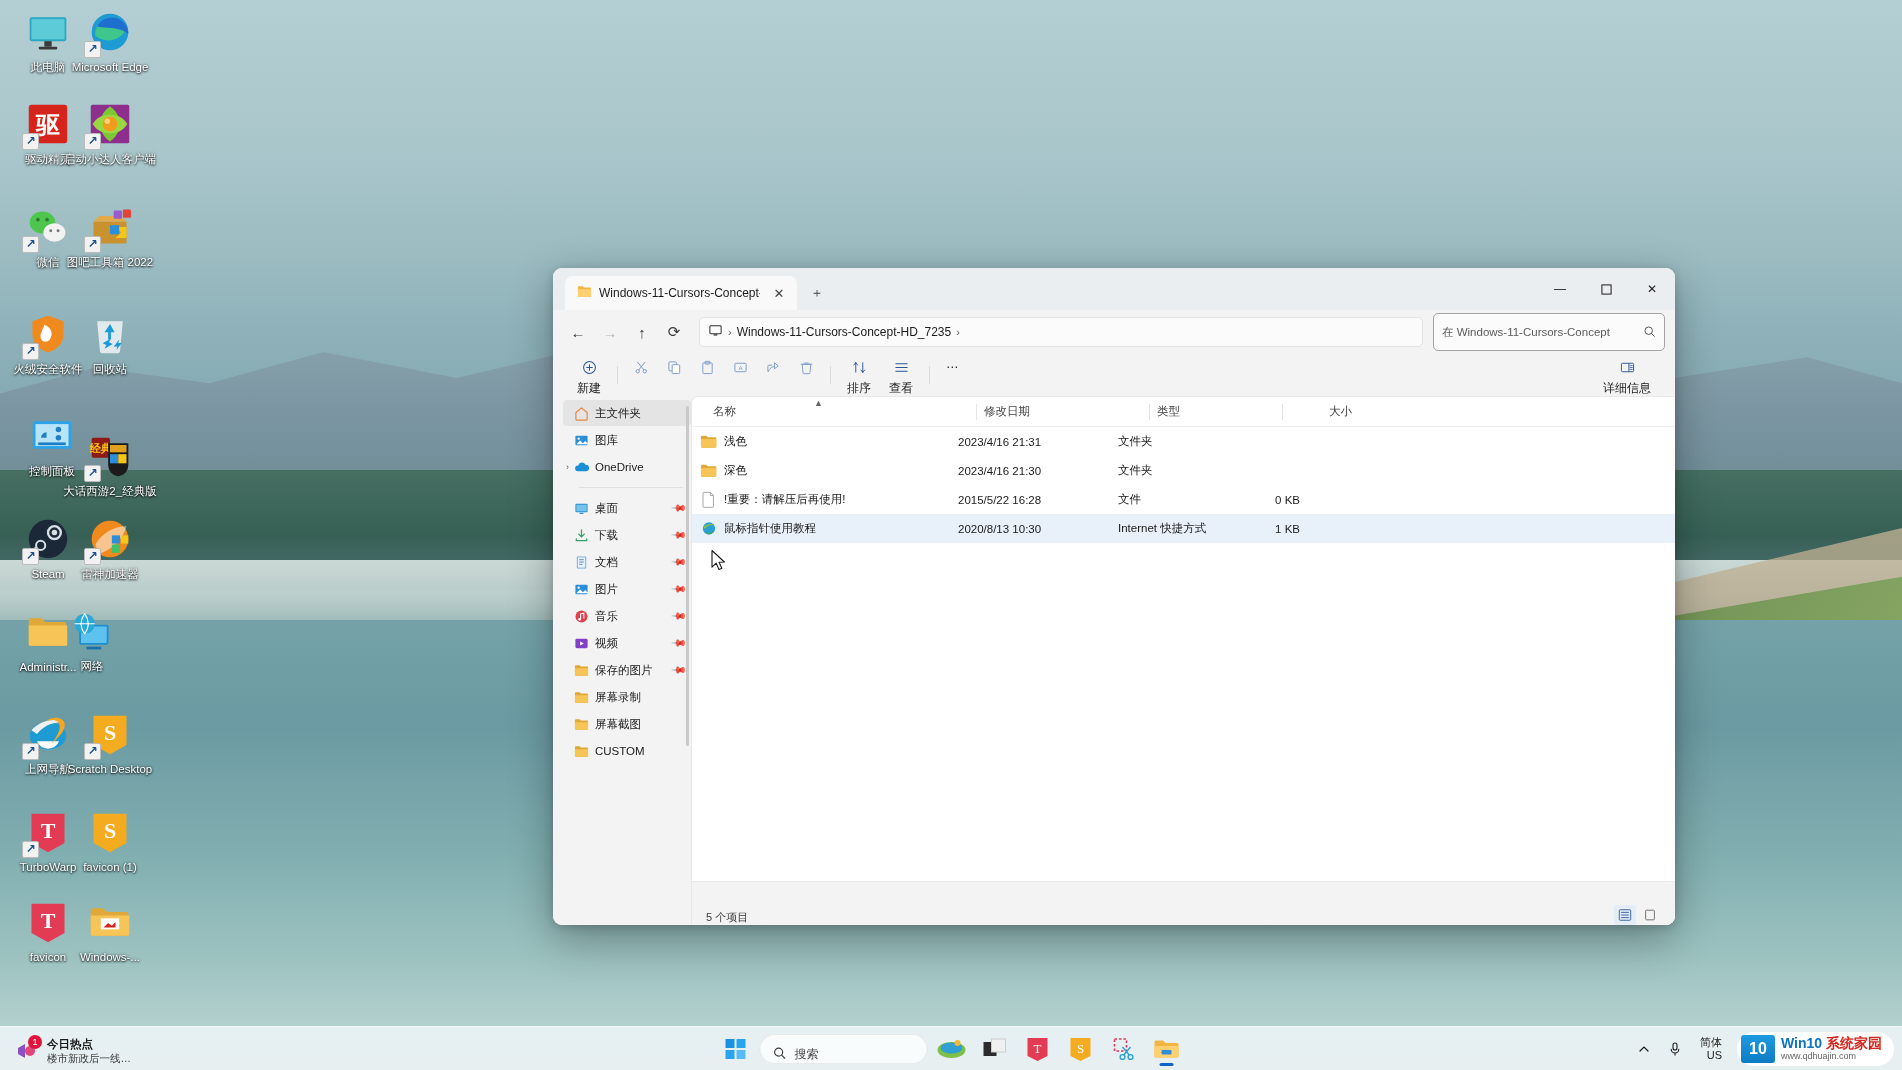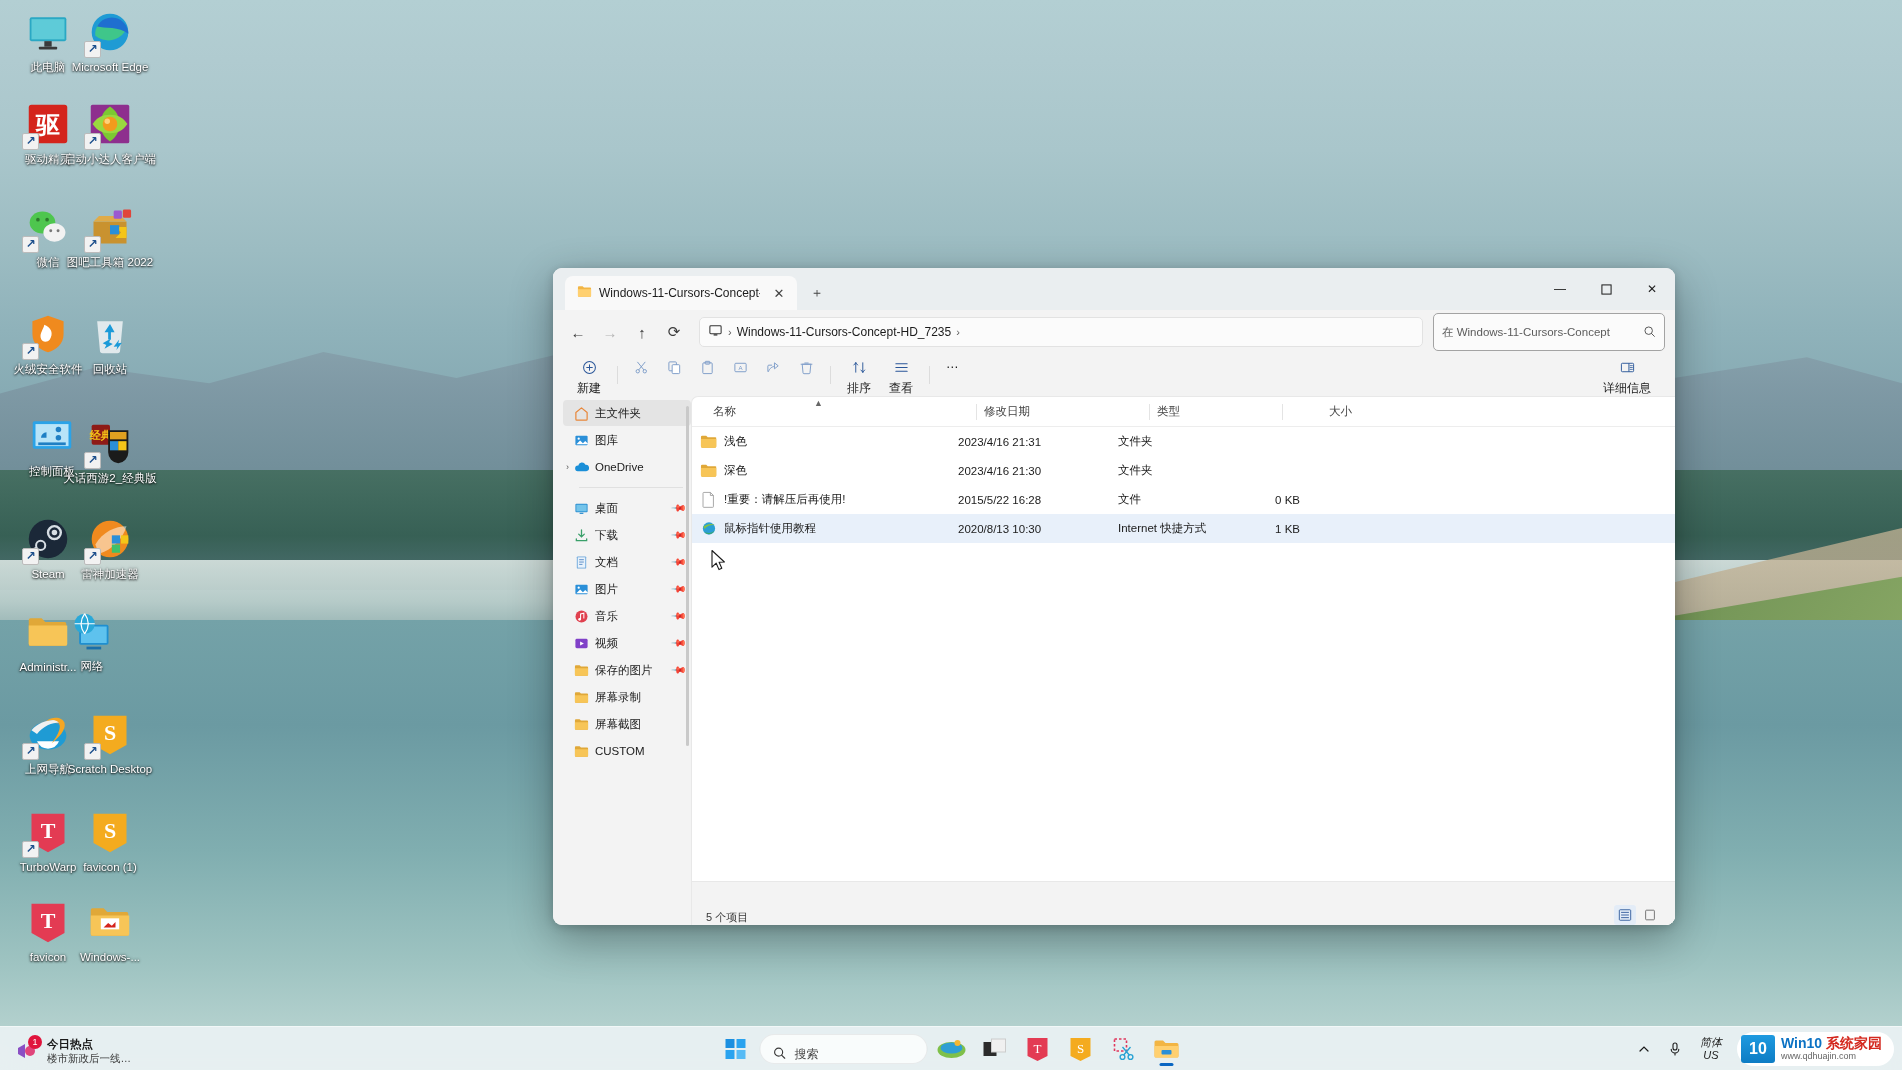--- a/index.html
+++ b/index.html
@@ -268,21 +268,21 @@
     border: 1px solid rgba(0,0,0,.07); border-radius: 16px;
     display: flex; align-items: flex-end; gap: 8px; padding: 0 12px;
     font-size: 12px; color: #4a4a4a;
   }
   #tbright {
     position: absolute; right: 8px; display: flex; align-items: center;
     gap: 4px; height: 44px;
   }
   .tray { padding: 4px 7px; border-radius: 4px; font-size: 12px;
           color: #1b1b1b; display: flex; align-items: center; cursor: default; }
-  #imelabel { text-align: center; line-height: 13px; font-size: 11px; font-style: italic; }
+  #imelabel { text-align: right; line-height: 13px; font-size: 11px; }
   #watermark {
     display: flex; align-items: center; gap: 6px;
     background: #fff; border-radius: 22px; padding: 3px 12px 3px 4px;
     margin-left: 4px;
   }
   #wmbox {
     width: 34px; height: 28px; background: linear-gradient(#1e9ae0,#0d7cc4);
     color: #fff; font-weight: bold; font-size: 16px; border-radius: 3px;
     display: flex; align-items: center; justify-content: center;
   }
@@ -401,21 +401,21 @@
             <rect x="3" y="8" width="42" height="30" rx="2" fill="#2aa3e8"></rect>
             <rect x="6" y="11" width="36" height="24" fill="#b8e4f8"></rect>
             <path d="M12 26a6 6 0 016-6v6z" fill="#1f7fc4"></path>
             <circle cx="31" cy="17" r="3" fill="#1f7fc4"></circle>
             <circle cx="31" cy="26" r="3" fill="#1f7fc4"></circle>
             <rect x="9" y="31" width="30" height="3" fill="#1f7fc4"></rect>
           </svg>
         </div>
         <div class="lbl">控制面板</div>
       </div>
-      <div class="dicon" style="left: 62px; top: 419px;">
+      <div class="dicon" style="left: 62px; top: 432px;">
         <div class="glyph">
           <svg width="44" height="44" viewBox="0 0 48 48">
             <rect x="4" y="4" width="20" height="22" rx="2" fill="#8e1a16"></rect>
             <text x="14" y="20" font-size="12" fill="#f5c518" text-anchor="middle" font-family="serif">经典</text>
             <path d="M22 10h22v24a12 12 0 01-11 12 12 12 0 01-11-12z" fill="#1b1b1b"></path>
             <path d="M24 12h18v8H24z" fill="#e0a020"></path>
             <path d="M24 22h9v10h-9z" fill="#2a8fd8"></path>
             <path d="M33 22h9v10h-9z" fill="#f5c518"></path>
           </svg>
           <span class="shortcut">↗</span>

